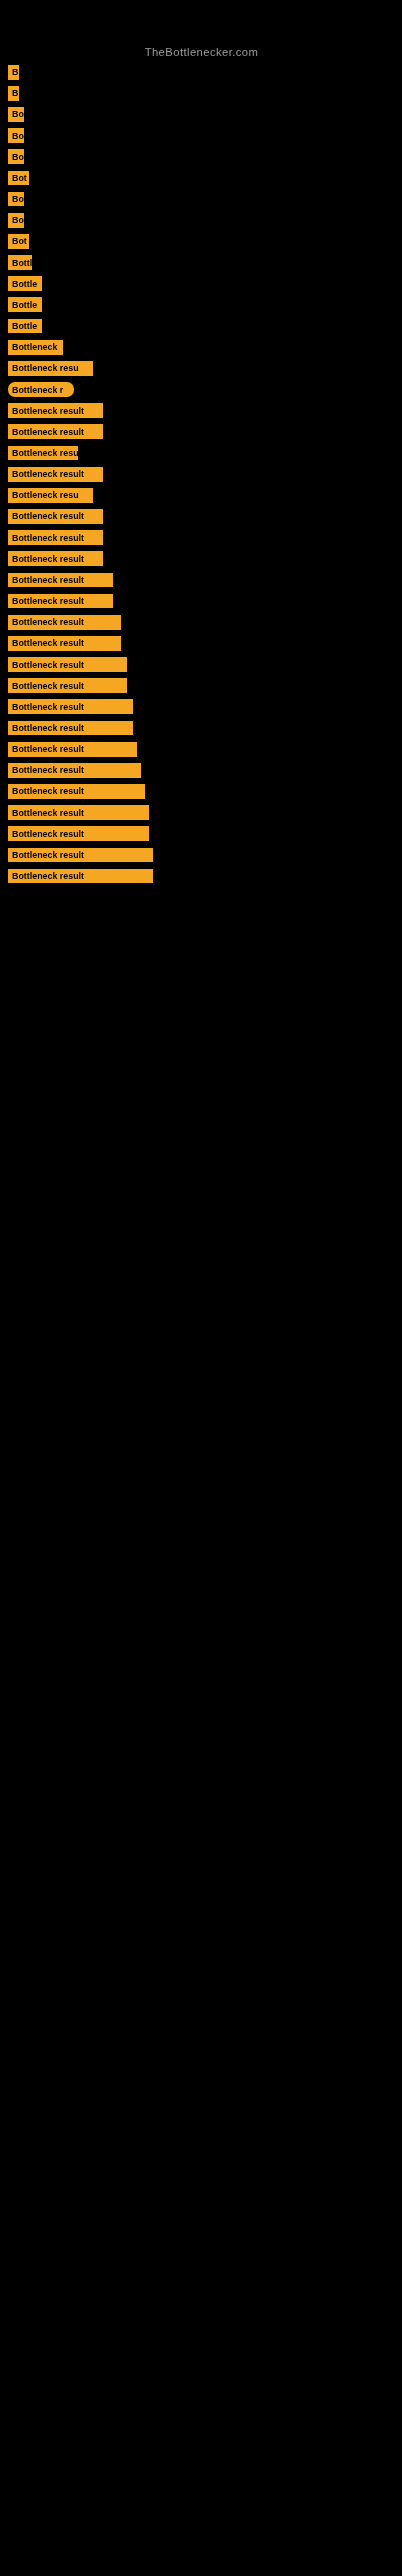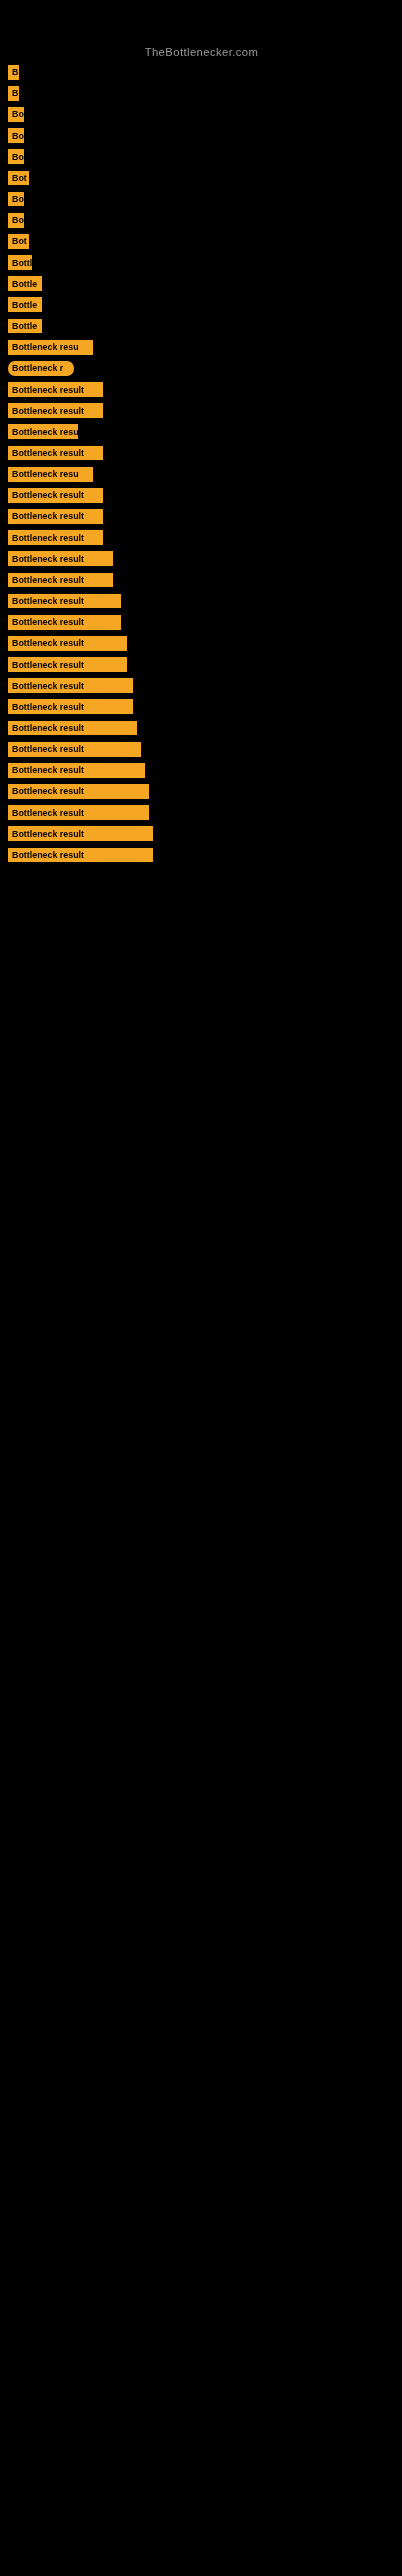--- a/index.html
+++ b/index.html
@@ -81,20 +81,23 @@
     <div class="label-row">
       <span class="orange-label" style="max-width: 34px; width: 34px;">Bottle</span>
     </div>
     <div class="label-row">
       <span class="orange-label" style="max-width: 34px; width: 34px;">Bottle</span>
     </div>
     <div class="label-row">
       <span class="orange-label" style="max-width: 34px; width: 34px;">Bottle</span>
     </div>
     <div class="label-row">
+      <span class="orange-label" style="max-width: 55px; width: 55px;">Bottleneck</span>
+    </div>
+    <div class="label-row">
       <span class="orange-label" style="max-width: 85px; width: 85px;">Bottleneck resu</span>
     </div>
     <div class="label-row">
       <span class="orange-label" style="max-width: 66px; width: 66px; border-radius: 7px;">Bottleneck r</span>
     </div>
     <div class="label-row">
       <span class="orange-label" style="max-width: 95px; width: 95px;">Bottleneck result</span>
     </div>
     <div class="label-row">
       <span class="orange-label" style="max-width: 95px; width: 95px;">Bottleneck result</span>

